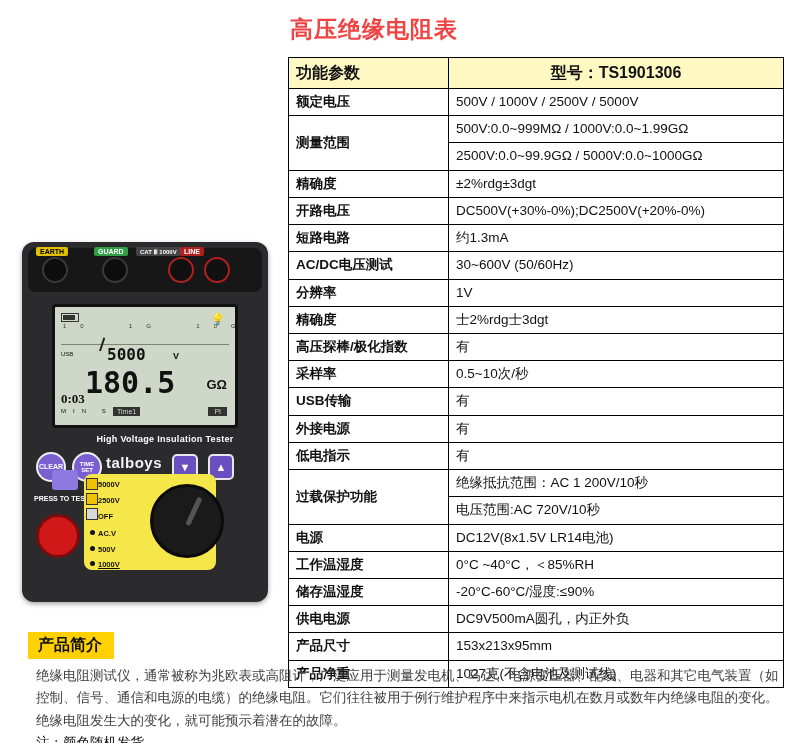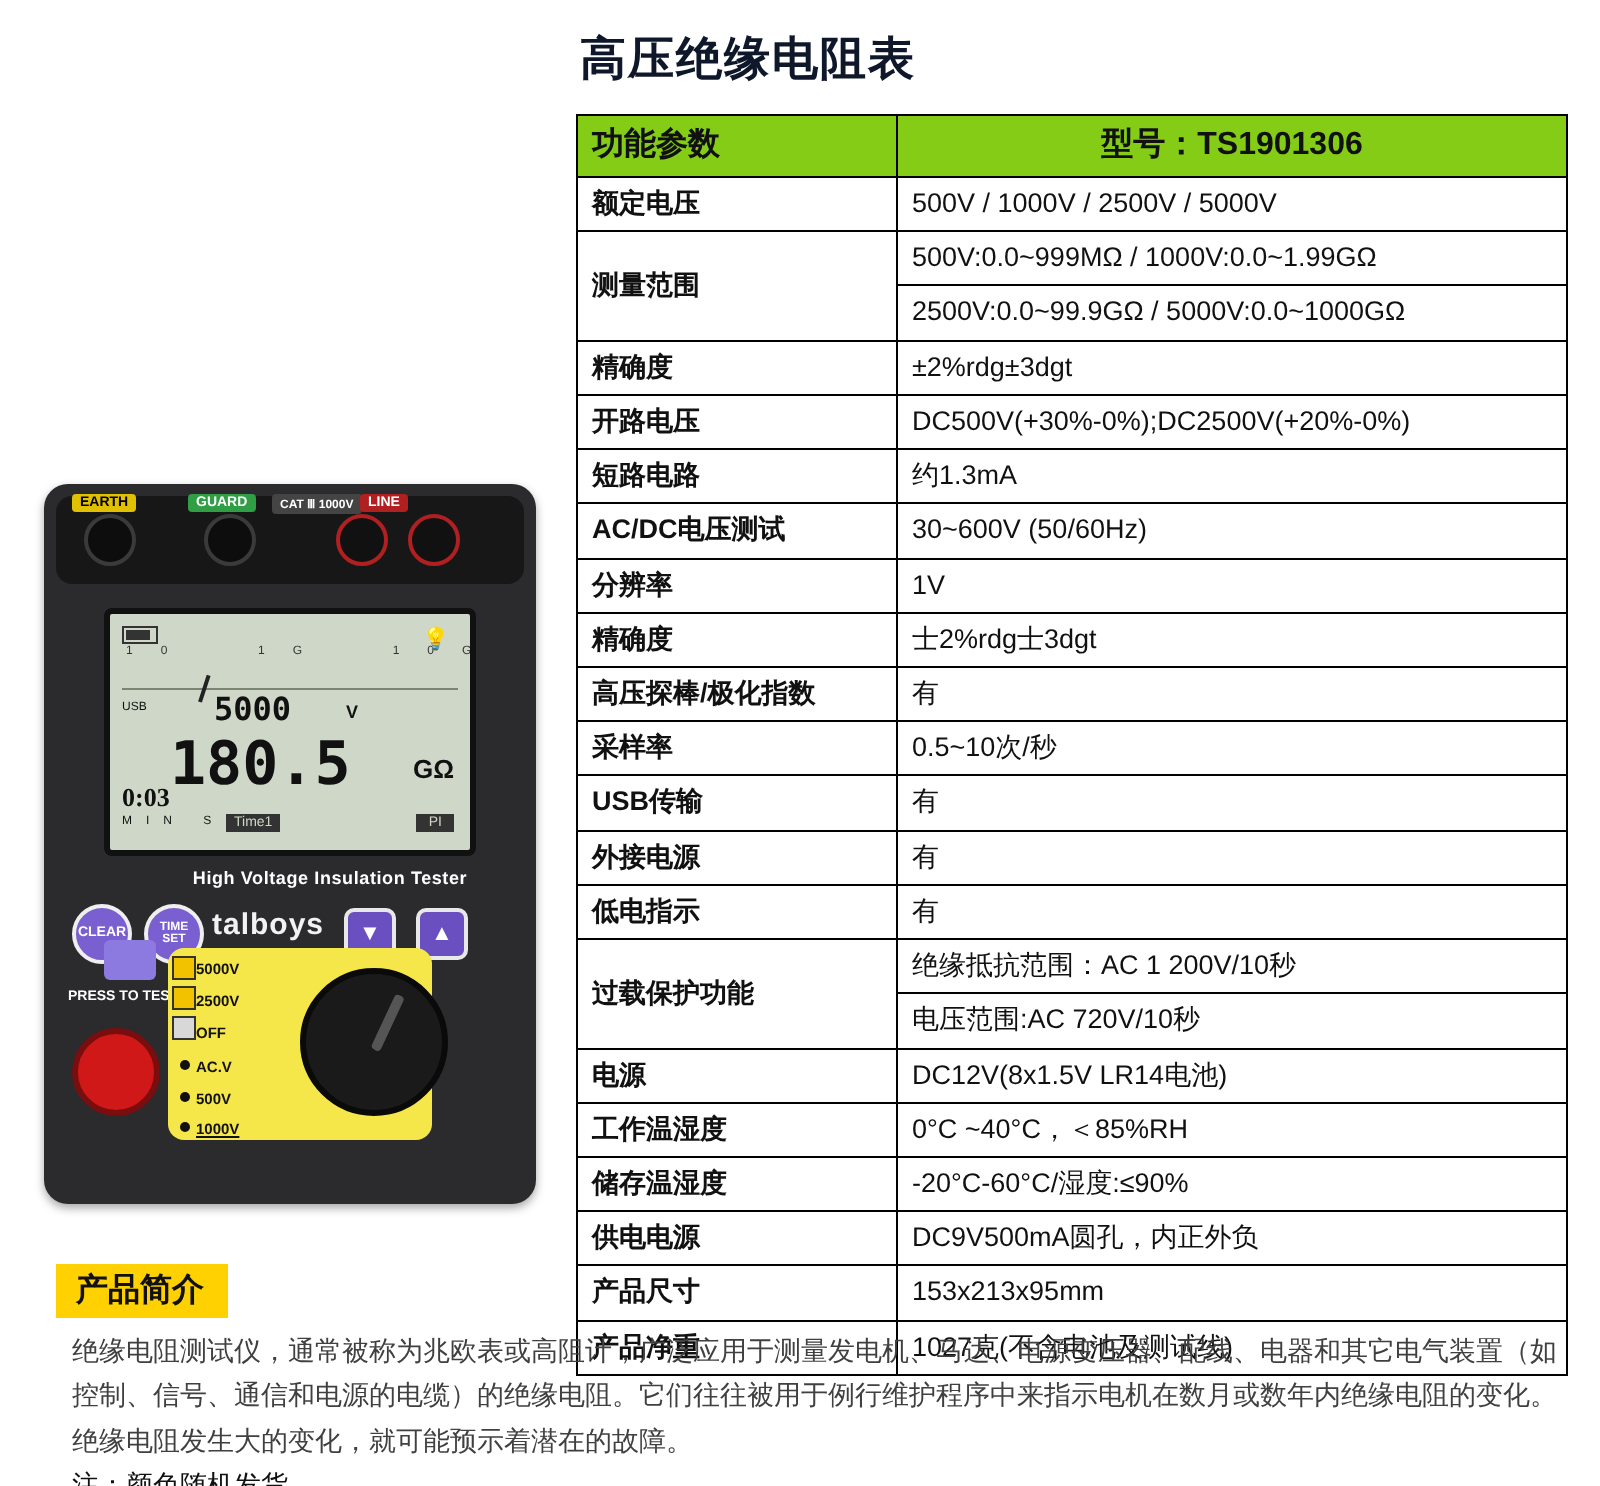--- a/index.html
+++ b/index.html
@@ -19,38 +19,38 @@
     position: absolute;
     left: 288px;
     top: 8px;
     width: 500px;
   }
   #spec-title {
     font-size: 23px;
     font-weight: bold;
     letter-spacing: 1px;
     margin: 6px 0 12px 2px;
-    color: #0f172a;
+    color: #ef4444;
   }
   table.spec {
     border-collapse: collapse;
     width: 496px;
     table-layout: fixed;
     font-size: 13.5px;
   }
   table.spec td {
     border: 1px solid #000;
     padding: 4px 7px;
     vertical-align: middle;
     line-height: 1.35;
     height: 14px;
   }
   table.spec td.label { width: 160px; font-weight: bold; }
   table.spec tr.head td {
-    background: #84cc16;
+    background: #fef9c3;
     font-weight: bold;
     font-size: 16px;
     height: 31px;
   }
   table.spec tr.head td.model { text-align: center; }
 
   
   #intro {
     position: absolute;
     left: 28px;

